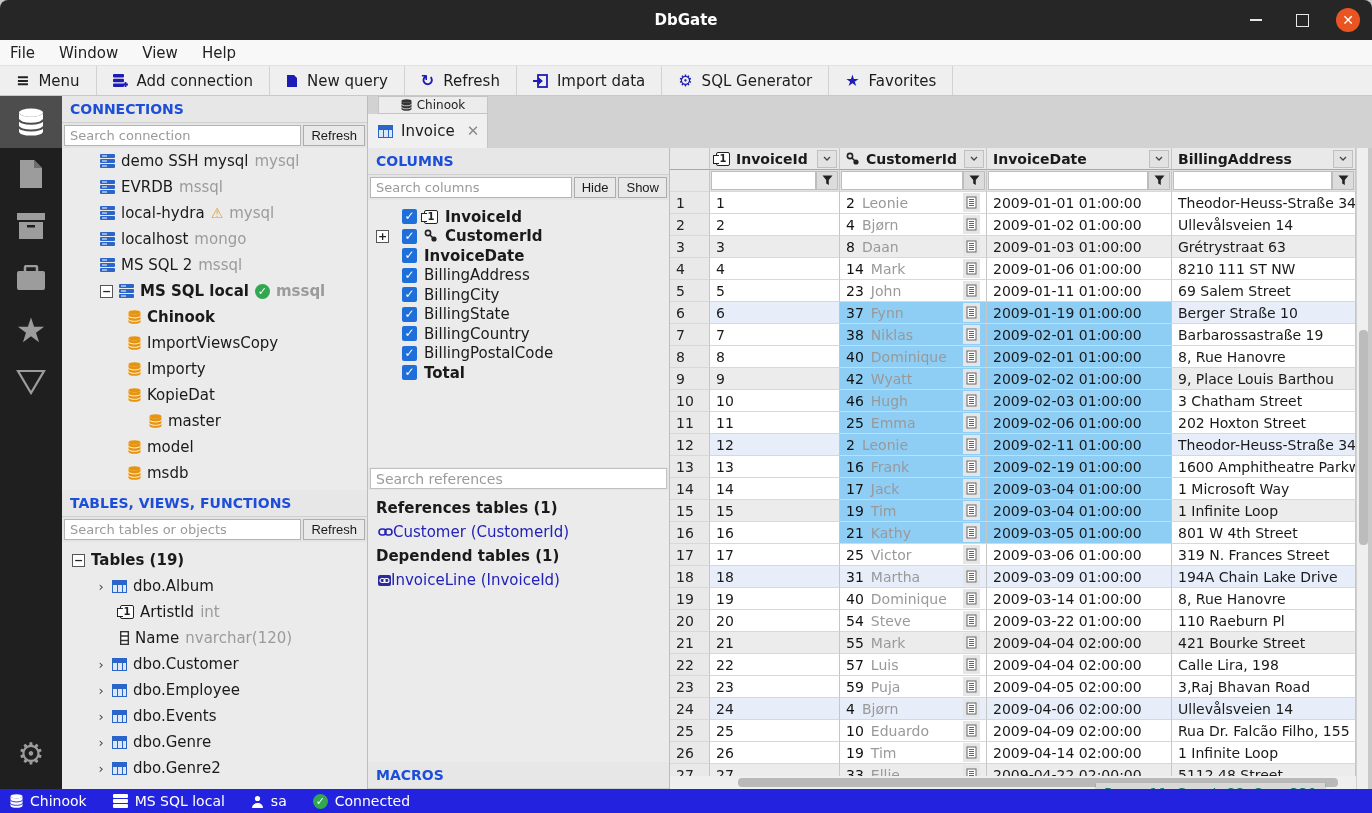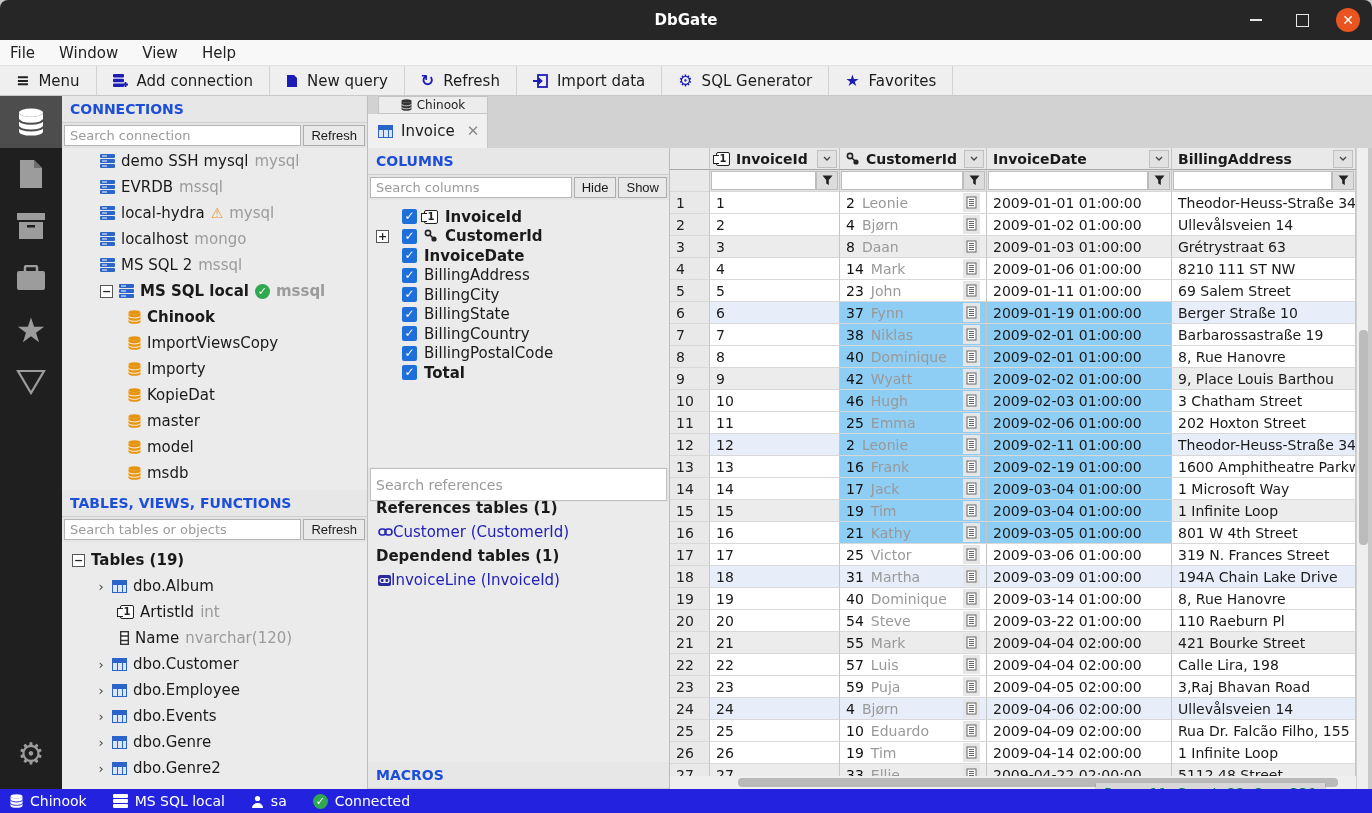--- a/index.html
+++ b/index.html
@@ -60,21 +60,21 @@
   .midpane { left:368px; top:148px; width:302px; height:641px; background:#ebebeb; border-right:1px solid #bdbdbd; overflow:hidden; }
   .collist { padding-top:7px; }
   .col-row { height:19.5px; display:flex; align-items:center; gap:7px; padding-left:12px; font-size:15px; }
   .col-row.bold { font-weight:bold; }
   .col-row .expander { margin-left:-12px; }
   .checkbox { width:15px; height:15px; background:#1e6fd9; border-radius:2px; color:#fff; font-size:12px; line-height:15px; text-align:center; flex:0 0 15px; }
   .refsec { padding:4px 8px; font-size:15px; }
   .refsec .sec-title { font-weight:bold; padding:3px 0; }
   .ref-link { color:#2222b8; display:flex; align-items:center; padding:3px 0 3px 2px; }
   .search-plain { padding:1px 2px; background:#e4e4e4; }
-  .search-plain input { width:100%; height:33px; border:1px solid #c0c0c0; background:#fff; font-size:14px; padding:0 5px; font-family:inherit; color:#333; }
+  .search-plain input { width:100%; height:21px; border:1px solid #c0c0c0; background:#fff; font-size:14px; padding:0 5px; font-family:inherit; color:#333; }
   .search-plain input::placeholder { color:#9a9a9a; }
   .macros-header { position:absolute; left:0; bottom:0; width:100%; }
 
   
   .grid { left:670px; top:148px; width:698px; height:641px; background:#fbfbfb; }
   .grid-row { display:flex; height:22px; }
   .gcell { border-right:1px solid #c6c6c6; border-bottom:1px solid #d8d8d8; padding:0 6px; display:flex; align-items:center; font-size:14px; background:#fff; overflow:hidden; white-space:nowrap; }
   .ghead .gcell { background:#e9e9e9; border-bottom:1px solid #a8a8a8; font-weight:bold; gap:6px; padding-right:2px; }
   .gfilter .gcell { background:#e2e2e2; padding:1px; gap:0; }
   .gfilter input { flex:1; height:100%; border:1px solid #bdbdbd; background:#fff; min-width:0; font-family:inherit; }
@@ -401,21 +401,21 @@
               <ellipse cx="6.5" cy="2.3" rx="6" ry="2.1"></ellipse>
               <path d="M.5 2.3v9.4c0 1.2 2.7 2.1 6 2.1s6-.9 6-2.1V2.3c0 1.2-2.7 2.1-6 2.1S.5 3.5.5 2.3z"></path>
             </g>
             <g stroke="#fff" stroke-width="1" fill="none">
               <path d="M.5 5.8c0 1.2 2.7 2.1 6 2.1s6-.9 6-2.1M.5 9.2c0 1.2 2.7 2.1 6 2.1s6-.9 6-2.1"></path>
             </g>
           </svg>
         </span>
         <span>KopieDat</span>
       </div>
-      <div class="tree-row" style="padding-left: 66px;">
+      <div class="tree-row" style="padding-left: 66px; margin-left: 21px;">
         <span class="icon16">
           <svg width="13" height="14" viewBox="0 0 13 14">
             <g fill="#e8930c">
               <ellipse cx="6.5" cy="2.3" rx="6" ry="2.1"></ellipse>
               <path d="M.5 2.3v9.4c0 1.2 2.7 2.1 6 2.1s6-.9 6-2.1V2.3c0 1.2-2.7 2.1-6 2.1S.5 3.5.5 2.3z"></path>
             </g>
             <g stroke="#fff" stroke-width="1" fill="none">
               <path d="M.5 5.8c0 1.2 2.7 2.1 6 2.1s6-.9 6-2.1M.5 9.2c0 1.2 2.7 2.1 6 2.1s6-.9 6-2.1"></path>
             </g>
           </svg>

